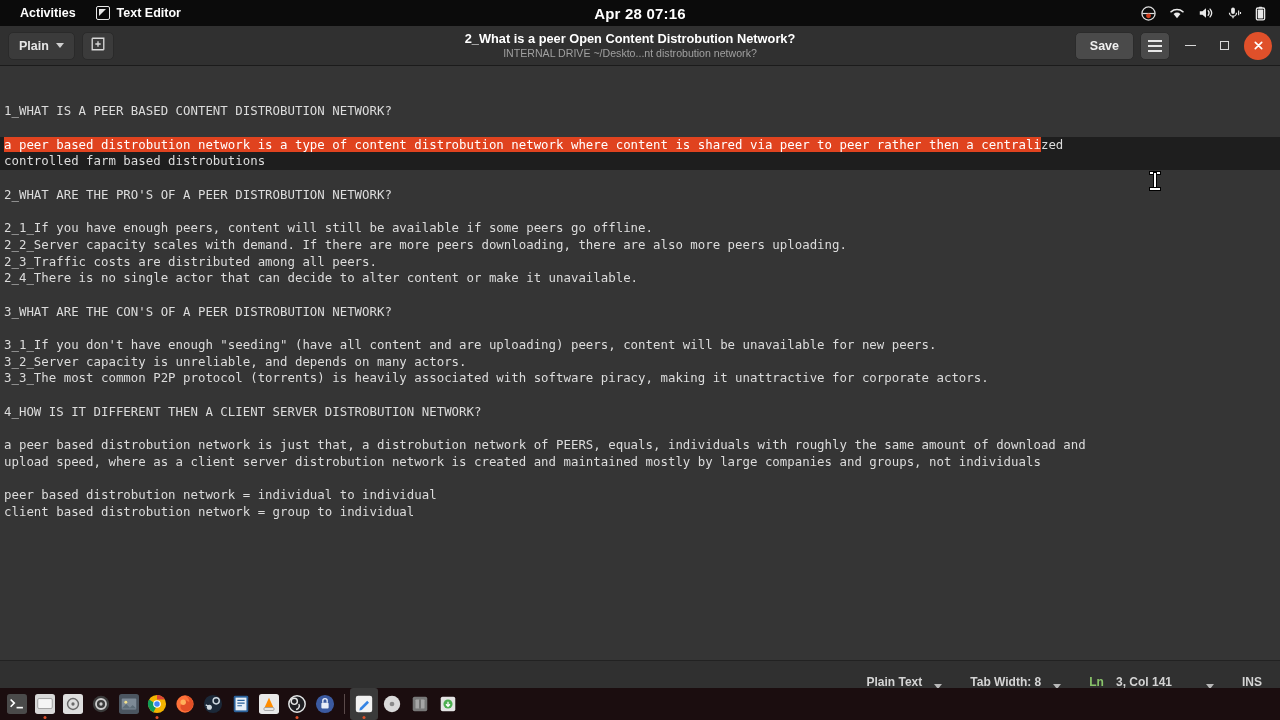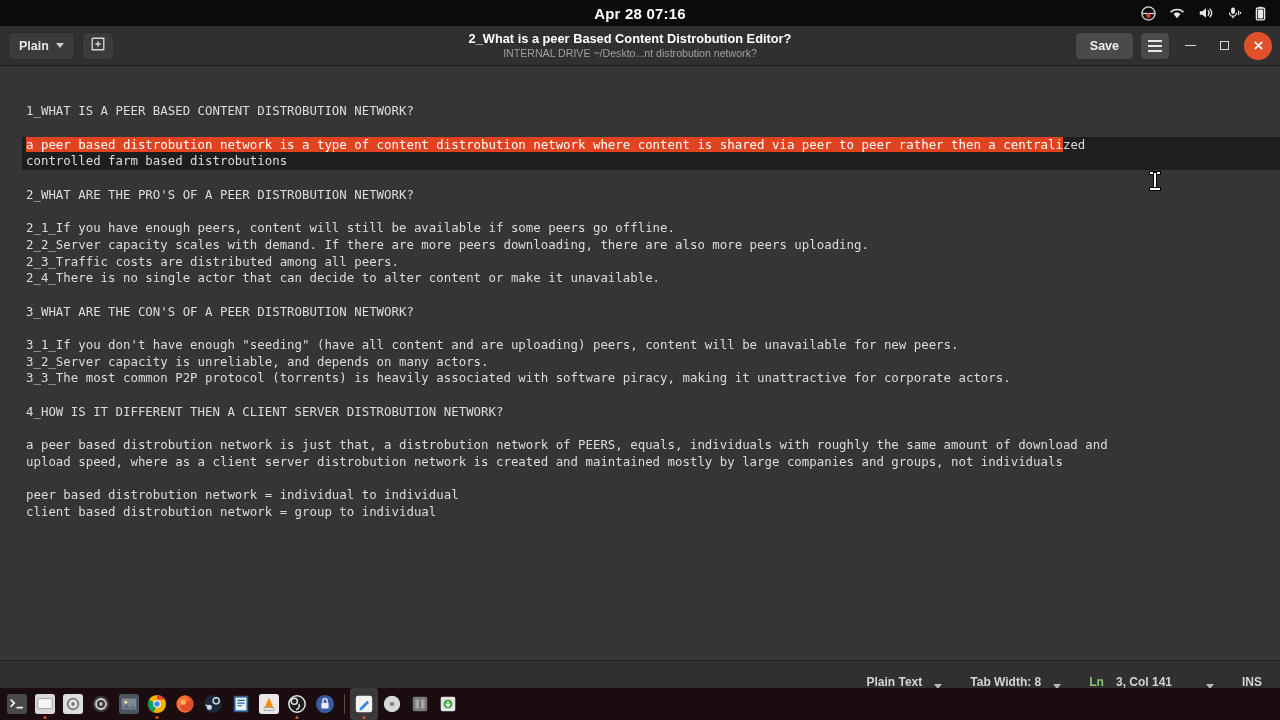--- a/index.html
+++ b/index.html
@@ -96,21 +96,21 @@
     position: absolute; left: 0; top: 66px; width: 1280px; height: 594px;
     background: #353535;
     overflow: hidden;
     font-family: "DejaVu Sans Mono", monospace;
     font-size: 12.4px;
     line-height: 16.7px;
     color: #dcdcdc;
     white-space: pre;
   }
   .doc { padding-top: 4px; }
-  .tline { height: 16.7px; padding-left: 4px; position: relative; white-space: pre; margin-left: 22px; }
+  .tline { height: 16.7px; padding-left: 4px; position: relative; white-space: pre; }
   .tline.cur { background: #1e1e1e; }
   .sel { background: #e0431f; color: #ffffff; }
 
   
   #mousecursor {
     position: absolute; left: 1150px; top: 105px; width: 10px; height: 20px; z-index: 25;
   }
   #mousecursor .stem { position: absolute; left: 4px; top: 2px; width: 2px; height: 16px;
                        background: #ffffff; box-shadow: 0 0 0 1px #000; }
   #mousecursor .tbar { position: absolute; left: 0px; width: 10px; height: 2px;
@@ -147,20 +147,29 @@
   .dockitem.active { background: #3a3a3a; border-radius: 3px; }
   .dot { position: absolute; bottom: 1px; left: 50%; transform: translateX(-50%);
          width: 3px; height: 3px; border-radius: 50%; background: #e0502a; }
   .dockicon { width: 20px; height: 20px; border-radius: 3px; display: block; }
   .dsep { width: 1px; height: 20px; background: #5a4a4a; margin: 0 5px; }
 </style>
 </head>
 <body>
 
 <div id="topbar">
+  <div class="tb-left">
+    <div class="tb-item tb-activities">
+      <span>Activities</span>
+    </div>
+    <div class="tb-item">
+      <span class="editor-mini-icon"></span>
+      <span class="tb-appname">Text Editor</span>
+    </div>
+  </div>
   <div class="tb-center">
     <span class="tb-clock">Apr 28  07:16</span>
   </div>
   <div class="tb-right">
     <span class="tb-ico">
       <svg width="15" height="15" viewBox="0 0 16 16">
           <circle cx="8" cy="8" r="7" fill="none" stroke="#ddd" stroke-width="1.4"></circle>
           <path d="M1.4 8 H14.6" stroke="#ddd" stroke-width="1.3"></path>
           <circle cx="8" cy="10.5" r="2.6" fill="#d03a1a"></circle>
         </svg>
@@ -207,21 +216,21 @@
         <svg width="16" height="16" viewBox="0 0 18 18">
             <path d="M2.5 2.5 h13 v13" fill="none" stroke="#d8d8d8" stroke-width="1.5"></path>
             <path d="M2.5 2.5 v13 h13" fill="none" stroke="#d8d8d8" stroke-width="1.5"></path>
             <path d="M9 6 v6 M6 9 h6" stroke="#d8d8d8" stroke-width="1.5"></path>
           </svg>
       </span>
     </div>
   </div>
 
   <div class="hb-center">
-    <div class="hb-title">2_What is a peer Based Content Distrobution Editor?</div>
+    <div class="hb-title">2_What is a peer Open Content Distrobution Network?</div>
     <div class="hb-subtitle">INTERNAL DRIVE ~/Deskto...nt distrobution network?</div>
   </div>
 
   <div class="hb-right">
     <div class="save-btn">
       <span>Save</span>
     </div>
     <div class="menu-btn">
       <i></i>
         <i></i>

